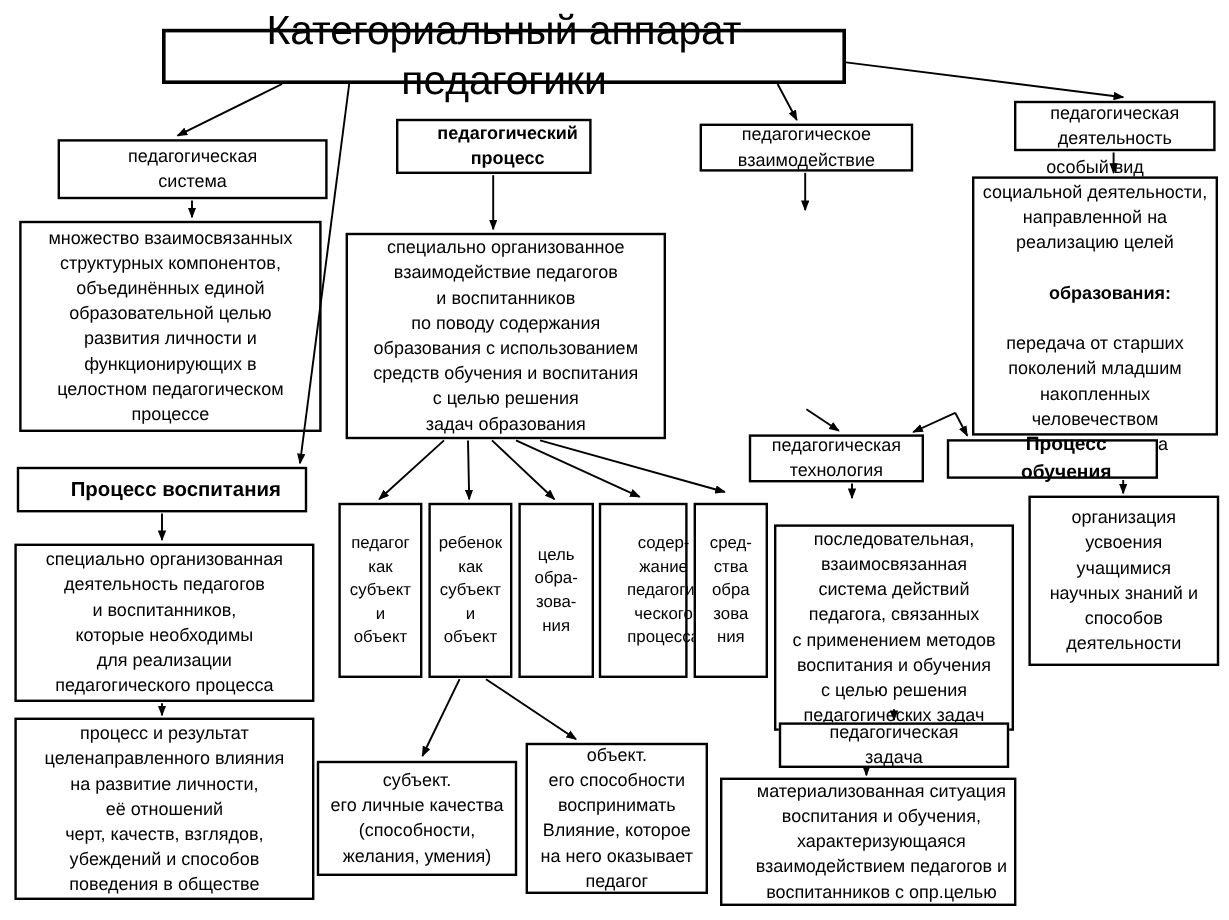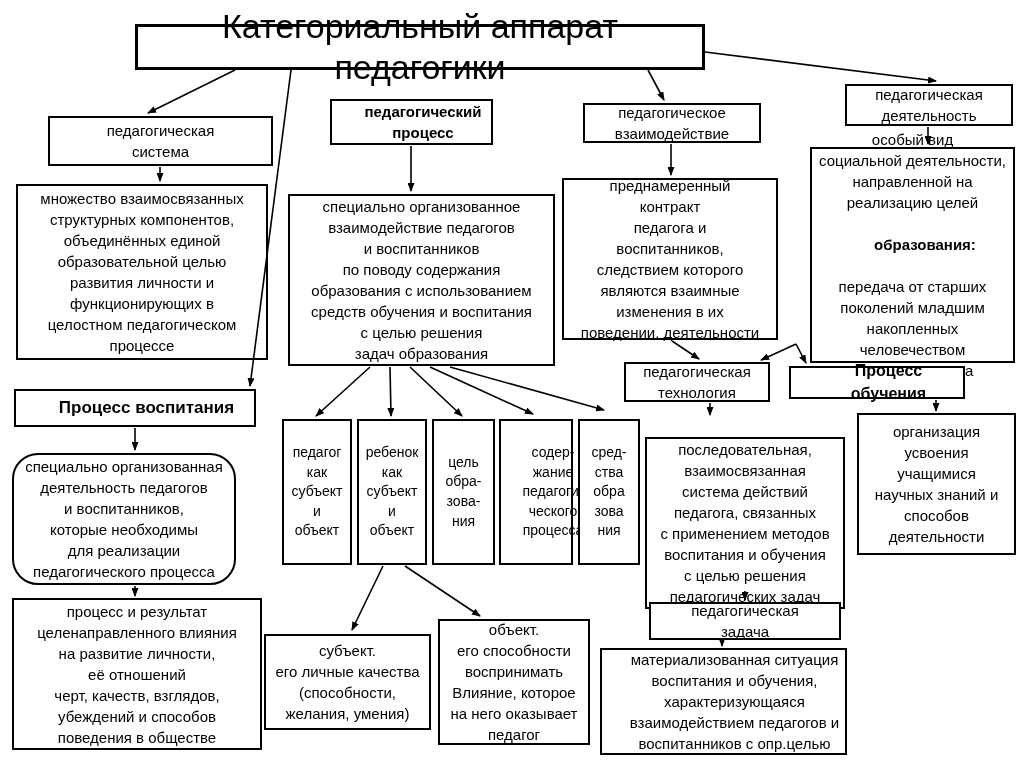--- a/index.html
+++ b/index.html
@@ -43,48 +43,40 @@
 взаимодействие педагогов
 и воспитанников
 по поводу содержания
 образования с использованием
 средств обучения и воспитания
 с целью решения
 задач образования</div>
 
   <div class="box" style="left:583px;top:103px;width:178px;height:40px;">педагогическое
 взаимодействие</div>
-  <div class="box" style="left:562px;top:178px;width:216px;height:162px;">преднамеренный
-контракт
-педагога и
-воспитанников,
-следствием которого
-являются взаимные
-изменения в их
-поведении, деятельности</div>
 
   <div class="box" style="left:845px;top:84px;width:168px;height:42px;">педагогическая
 деятельность</div>
   <div class="box" style="left:810px;top:147px;width:205px;height:216px;">
     <div>
       <span class="blk">особый вид
 социальной деятельности,
 направленной на
 реализацию целей</span>
       <span class="blk bold">образования:</span>
       <span class="blk">передача от старших
 поколений младшим
 накопленных
 человечеством
 культуры и опыта</span>
     </div>
   </div>
 
   <div class="box bold" style="left:14px;top:389px;width:242px;height:38px;font-size:17px;">Процесс воспитания</div>
-  <div class="box" style="left:12px;top:453px;width:224px;height:132px;border-radius:26px;">специально организованная
+  <div class="box" style="left:12px;top:453px;width:250px;height:132px;">специально организованная
 деятельность педагогов
 и воспитанников,
 которые необходимы
 для реализации
 педагогического процесса</div>
   <div class="box" style="left:12px;top:598px;width:250px;height:152px;">процесс и результат
 целенаправленного влияния
 на развитие личности,
 её отношений
 черт, качеств, взглядов,

